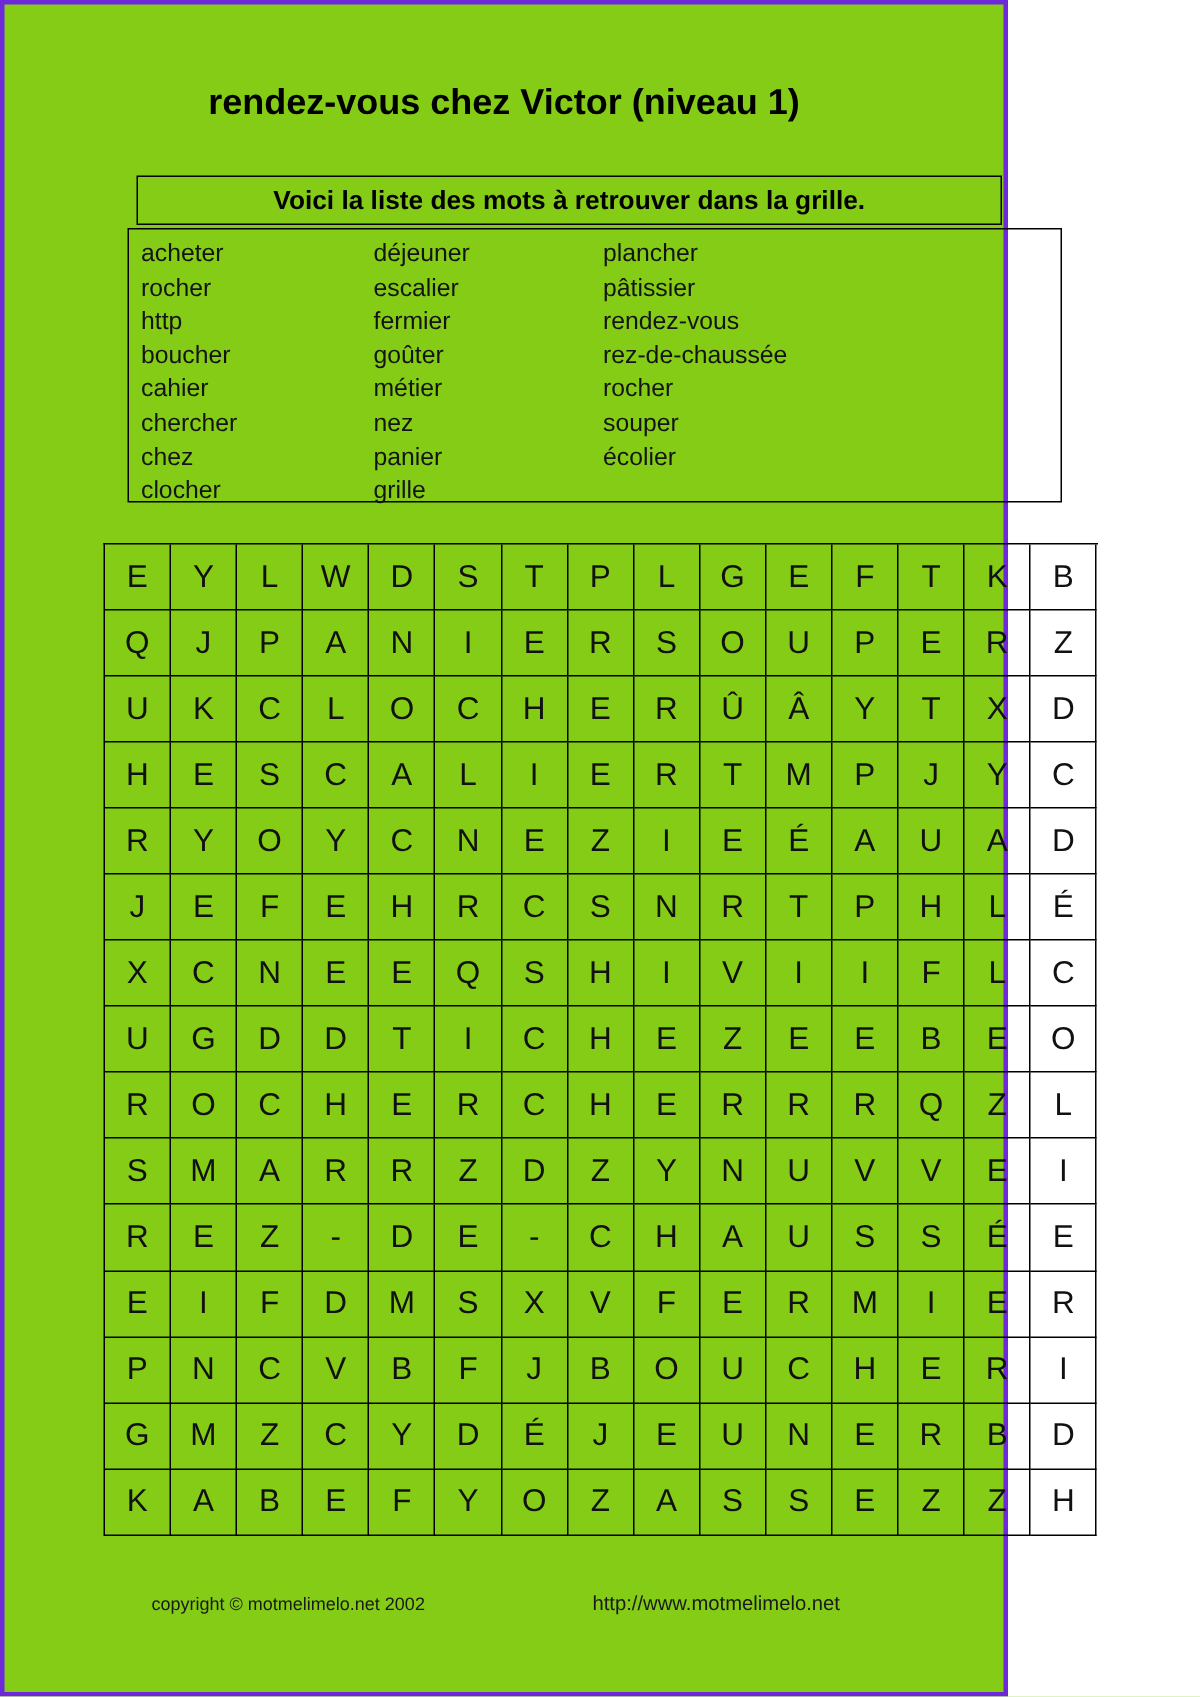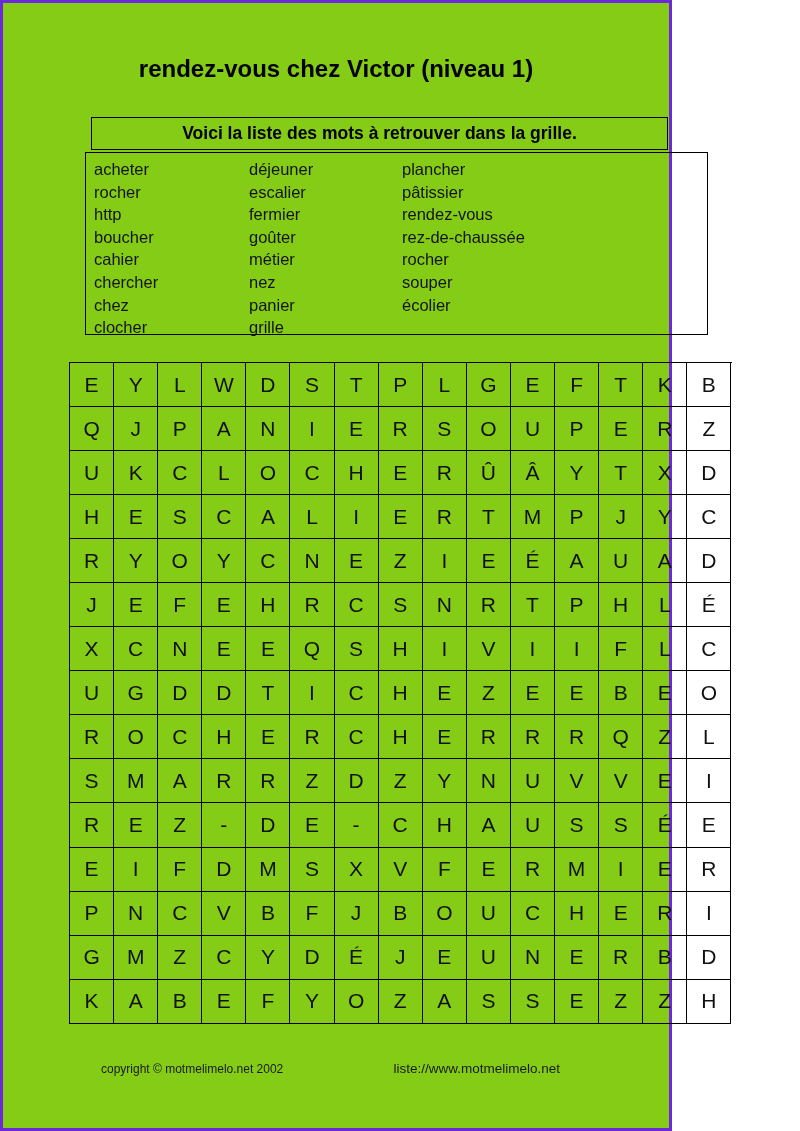--- a/index.html
+++ b/index.html
@@ -340,15 +340,15 @@
       <div class="grid-cell">S</div>
       <div class="grid-cell">S</div>
       <div class="grid-cell">E</div>
       <div class="grid-cell">Z</div>
       <div class="grid-cell">Z</div>
       <div class="grid-cell">H</div>
     </div>
 
   <div class="footer-left">copyright © motmelimelo.net 2002</div>
 
-  <div class="footer-right">liste://www.motmelimelo.net</div>
+  <div class="footer-right">http://www.motmelimelo.net</div>
 
 </div>
 
 </body></html>

